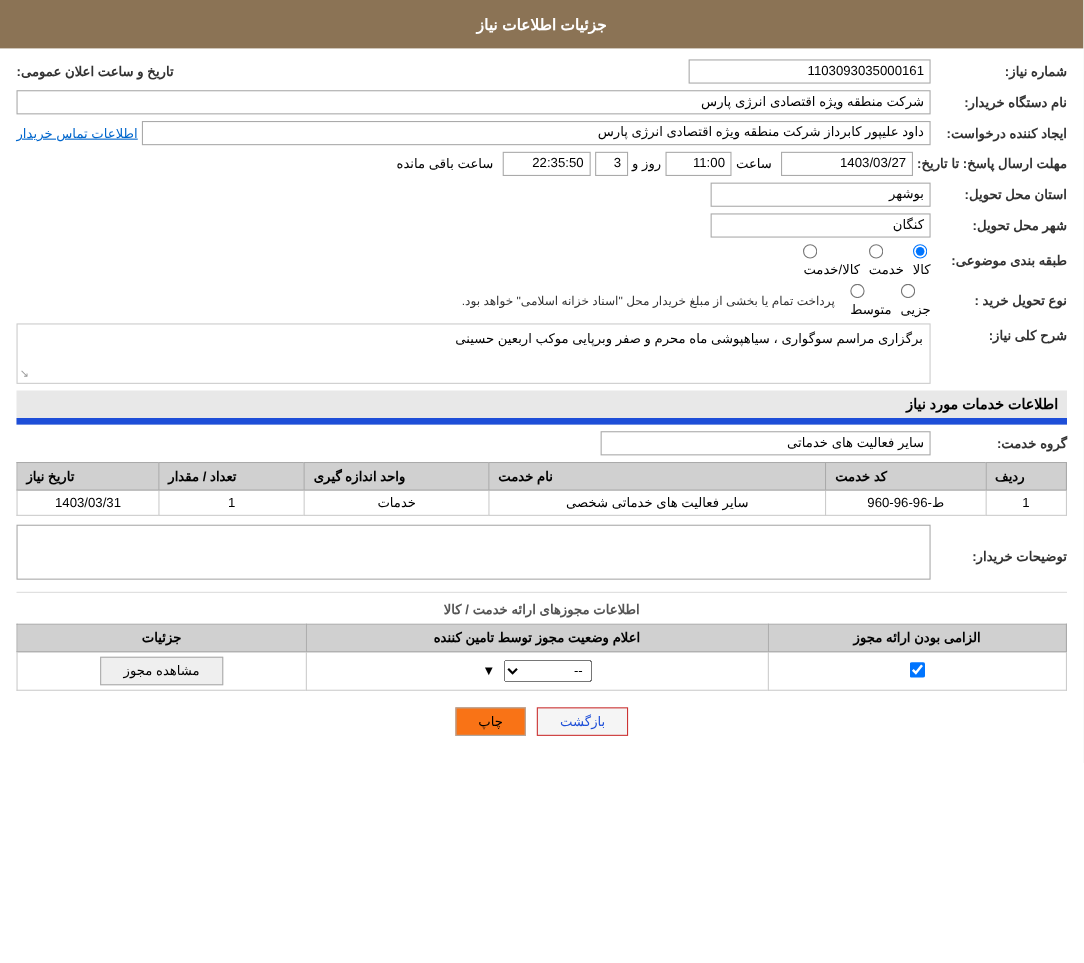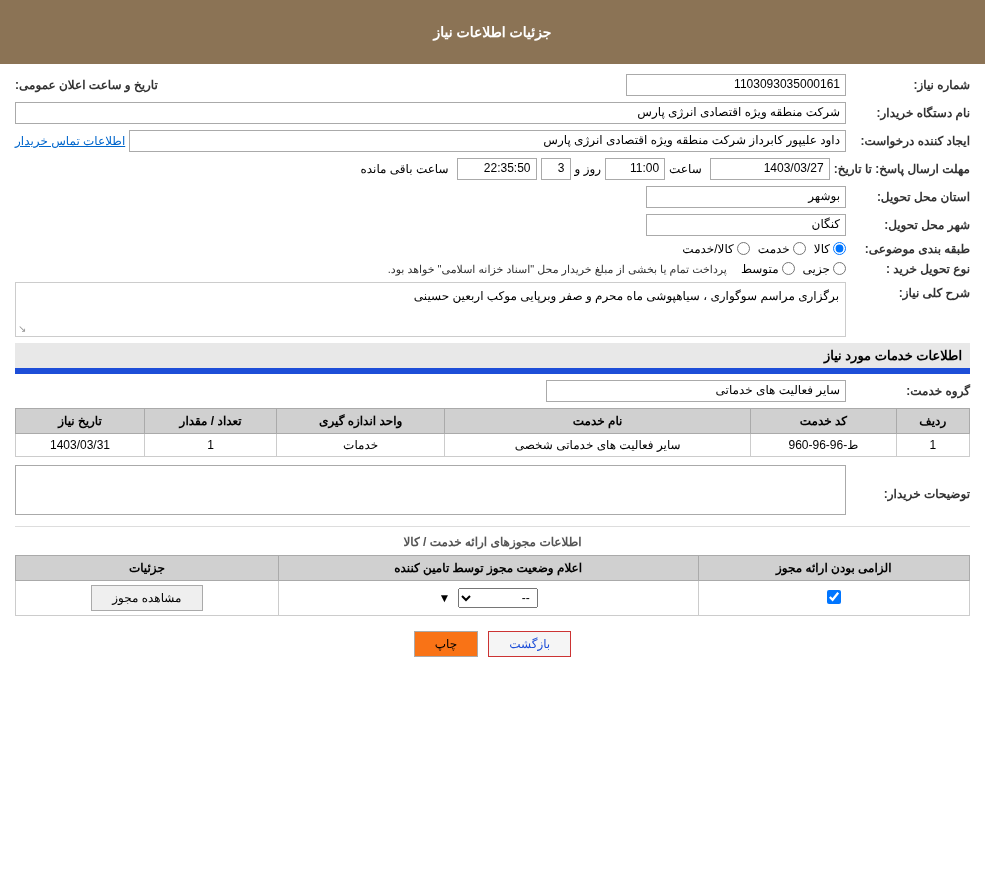--- a/index.html
+++ b/index.html
@@ -12,21 +12,21 @@
     .page-wrapper {
       max-width: 985px;
       margin: 0 auto;
       background: #fff;
       min-height: 875px;
     }
     .header-bar {
       background: #8B7355;
       color: #fff;
       text-align: center;
-      padding: 24px;
+      padding: 14px;
       font-size: 14px;
       font-weight: bold;
     }
     .content {
       padding: 10px 15px;
     }
     .form-row {
       display: flex;
       align-items: center;
       margin-bottom: 6px;
@@ -55,41 +55,42 @@
       cursor: pointer;
       text-decoration: underline;
     }
     .radio-group {
       display: flex;
       align-items: center;
       gap: 8px;
     }
     .radio-item {
       display: flex;
-      align-items: flex-start;
+      align-items: flex-end;
       gap: 3px;
+      flex-direction: column;
     }
     .section-title {
       background: #e8e8e8;
       padding: 5px 8px;
       font-weight: bold;
       font-size: 13px;
       margin-bottom: 6px;
       border-bottom: 6px solid #1d4ed8;
     }
     table {
       width: 100%;
       border-collapse: collapse;
       margin-top: 6px;
     }
     th {
       background: #d0d0d0;
       border: 1px solid #aaa;
       padding: 5px 8px;
-      text-align: center;
+      text-align: left;
       font-weight: bold;
     }
     td {
       border: 1px solid #ccc;
       padding: 4px 8px;
       text-align: center;
     }
     .textarea-box {
       width: 100%;
       height: 60px;

